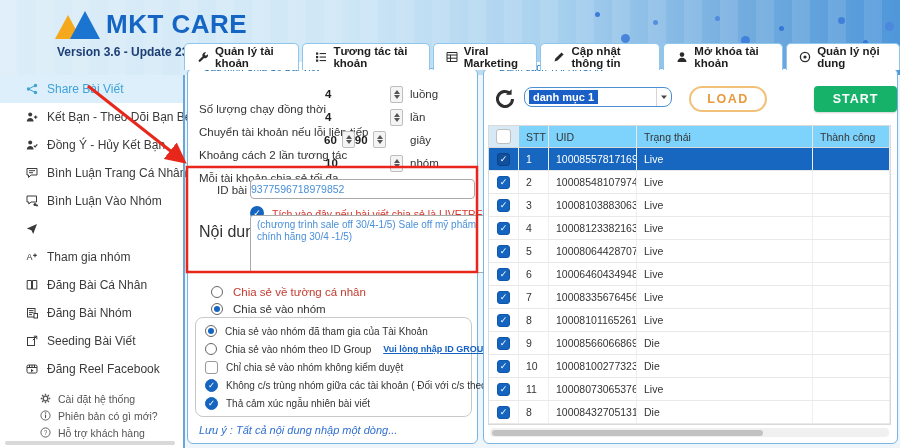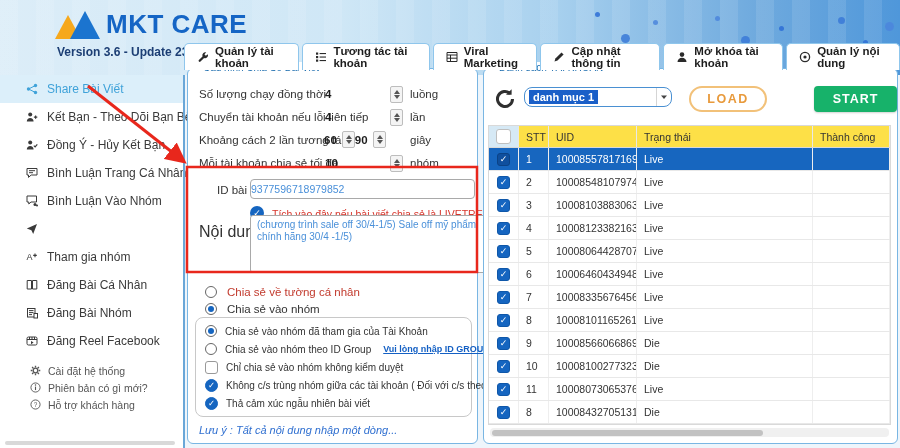--- a/index.html
+++ b/index.html
@@ -30,35 +30,35 @@
   .tab { display:flex; align-items:center; gap:6px; height:27px; padding:0 12px; background:#fff;
     border:1px solid #8fc6ec; border-bottom:none; border-radius:5px 5px 0 0; font-size:11.5px; font-weight:bold; color:#1d1d1d; cursor:pointer; }
   .tab-icon svg { width:12px; height:12px; display:block; color:#2a2a2a; }
 
   
   .sidebar { position:absolute; left:0; top:75px; width:183px; height:373px; background:#fff; }
   .side-item { display:flex; align-items:center; gap:9px; height:28px; padding-left:26px; font-size:12px; color:#3a3a3a; cursor:pointer; white-space:nowrap; }
   .side-item.selected { background:#dceffa; color:#3fa2d9; }
   .side-icon { display:flex; } .side-icon svg { width:12px; height:12px; }
   .side-footer { margin-top:7px; }
-  .side-footer .side-item { height:17px; font-size:10.5px; color:#555; padding-left:30px; gap:7px; }
+  .side-footer .side-item { height:17px; font-size:10.5px; color:#555; padding-left:30px; gap:7px;margin-left:10px; }
   .side-footer .side-icon svg { width:11px; height:11px; }
   .side-scrollbar { position:absolute; left:5px; bottom:3px; width:170px; height:4px; background:#d9d9d9; border-radius:2px; }
   .sidebar-divider { position:absolute; left:183px; top:75px; width:2px; height:373px; background:#6aa7d8; }
 
   
   .panel { position:absolute; background:#fff; border:1px solid #79b6e3; border-radius:6px; }
   .panel-legend { position:absolute; top:-7px; left:10px; background:#fff; padding:0 5px; font-size:10px; color:#1b6cae; white-space:nowrap; }
   .config-panel { left:187px; top:68px; width:291px; height:376px; }
   .account-panel { left:483px; top:68px; width:415px; height:376px; }
 
   
   .cfg-rows { position:absolute; top:14px; left:0; right:0; }
   .cfg-row { position:relative; height:23px; }
-  .cfg-label { position:absolute; left:11px; top:5px; font-size:11.5px; color:#333; white-space:nowrap; }
+  .cfg-label { position:absolute; left:11px; top:20px; font-size:11.5px; color:#333; white-space:nowrap; }
   .cfg-single { position:absolute; left:137px; top:2px; width:78px; height:18px; display:flex; justify-content:space-between; align-items:center; }
   .cfg-pair { position:absolute; left:136px; top:2px; display:flex; align-items:center; }
   .pairbox { display:flex; align-items:center; gap:5px; }
   .cfg-num { font-size:11.5px; font-weight:bold; color:#1d1d1d; font-style:normal; }
   .spin { position:relative; width:13px; height:17px; border:1px solid #bdbdbd; background:#f4f4f4; border-radius:2px; display:block; }
   .spin::before, .spin::after { content:""; position:absolute; left:3px; width:0; height:0;
     border-left:3px solid transparent; border-right:3px solid transparent; }
   .spin::before { top:3px; border-bottom:4px solid #555; }
   .spin::after { bottom:3px; border-top:4px solid #555; }
   .cfg-unit { position:absolute; left:222px; top:5px; font-size:11.5px; color:#333; }
@@ -74,21 +74,21 @@
   .ck::after { content:"✓"; position:absolute; inset:0; color:#fff; font-size:9px; display:flex; align-items:center; justify-content:center; }
   .contentrow { position:absolute; top:146px; left:0; right:0; height:62px; }
   .content-label { position:absolute; left:11px; top:8px; font-size:16px; }
   .content-box { position:absolute; left:62px; top:0; width:251px; height:58px; border:1px solid #a9a9a9; border-radius:3px; background:#fff; }
   .content-text { position:absolute; inset:3px 15px 3px 6px; font-size:10px; color:#4a90d9; line-height:12px; overflow:hidden; }
   .content-scroll { position:absolute; right:1px; top:1px; bottom:1px; width:12px; background:#f2f2f2; border-left:1px solid #e0e0e0; }
   .sarrow { position:absolute; left:0; right:0; text-align:center; font-size:6px; color:#777; line-height:8px; }
   .sarrow.up { top:2px; } .sarrow.down { bottom:2px; }
 
   .share-modes { position:absolute; top:214px; left:0; right:0; }
-  .mode-row { position:relative; height:17px; display:flex; align-items:center; gap:10px; padding-left:17px; cursor:pointer; }
+  .mode-row { position:relative; height:17px; display:flex; align-items:center; gap:10px; padding-left:23px; cursor:pointer; }
   .radio { width:12px; height:12px; border:1px solid #666; border-radius:50%; background:#fff; flex:none; }
   .radio.on::after { content:""; display:block; width:6px; height:6px; border-radius:50%; background:#1565c0; margin:2px; }
   .mode-label { font-size:11.5px; color:#333; white-space:nowrap; }
   .mode-label.red { color:#c23b2e; }
 
   .group-box { position:absolute; left:7px; top:248px; width:277px; height:100px; border:1px solid #c8c8c8; border-radius:8px; padding-top:4px; }
   .gopt { position:relative; height:18px; display:flex; align-items:center; gap:8px; padding-left:9px; cursor:pointer; }
   .gopt-label { font-size:10px; color:#333; white-space:nowrap; }
   .gopt-link { font-size:9px; color:#1460c4; font-weight:bold; text-decoration:underline; white-space:nowrap; margin-left:4px; }
   .ctl { flex:none; display:block; position:relative; }
@@ -105,21 +105,21 @@
   .refresh-btn svg { width:24px; height:24px; }
   .cat-select { position:absolute; left:40px; top:2px; width:148px; height:20px; border:1px solid #4a90d2; border-radius:8px; background:#fff; display:flex; align-items:center; cursor:pointer; }
   .cat-value { margin-left:4px; background:#1a5fc8; color:#fff; font-weight:bold; font-size:11px; padding:1px 4px; }
   .cat-caret { position:absolute; right:0; top:0; bottom:0; width:15px; border-left:1px solid #d5d5d5; display:flex; align-items:center; justify-content:center; color:#444; }
   .cat-caret svg { width:8px; height:8px; }
   .load-btn { position:absolute; left:205px; top:1px; width:78px; height:26px; border:2px solid #f2c179; border-radius:14px; background:#fff;
     color:#e89a3c; font-weight:bold; font-size:12.5px; letter-spacing:1.5px; display:flex; align-items:center; justify-content:center; cursor:pointer; }
   .start-btn { position:absolute; left:330px; top:1px; width:83px; height:26px; border-radius:4px; background:#17b26a;
     color:#fff; font-weight:bold; font-size:12.5px; letter-spacing:1px; display:flex; align-items:center; justify-content:center; cursor:pointer; box-shadow:0 1px 2px rgba(0,0,0,.18); }
 
-  .table { position:absolute; left:4px; top:56px; right:6px; border:1px solid #d9d9d9; background:#fde047; }
+  .table { position:absolute; left:4px; top:56px; right:6px; border:1px solid #d9d9d9; background:#7dd3fc; }
   .thead, .trow { display:grid; grid-template-columns:30px 30px 88px 176px 1fr; align-items:center; }
   .thead { height:22px; border-bottom:1px solid #d9d9d9; font-size:10.5px; color:#333; }
   .th { padding-left:7px; border-right:1px solid #e8e8e8; height:100%; display:flex; align-items:center; white-space:nowrap; overflow:hidden; }
   .th.chkcol { background:#d6e9f5; justify-content:center; padding-left:0; }
   .selall { width:15px; height:15px; background:#fff; border:1px solid #bfbfbf; border-radius:3px; cursor:pointer; }
   .trow { height:23px; border-bottom:1px solid #e8e8e8; font-size:10.5px; background:#fff; cursor:pointer; }
   .trow.sel { background:#1766bf; color:#fff; }
   .tc { padding-left:7px; border-right:1px solid #eee; height:100%; display:flex; align-items:center; white-space:nowrap; overflow:hidden; }
   .tc.chk { justify-content:center; padding-left:0; }
   .cb { width:13px; height:13px; border-radius:3px; background:#1565c0; border:1px solid #0f57a9; position:relative; display:block; cursor:pointer; }
@@ -293,20 +293,29 @@
               <rect x="1.5" y="1.5" width="7.5" height="8.5" fill="none" stroke="currentColor"></rect>
               <path d="M3 3.6h4.5M3 5.6h4.5M3 7.6h3" stroke="currentColor"></path>
               <rect x="8" y="6.5" width="3.5" height="4.5" fill="#fff" stroke="currentColor"></rect>
             </svg>
           </span>
           <span class="side-label">Đăng Bài Nhóm</span>
         </div>
         <div class="side-item">
           <span class="side-icon">
             <svg viewBox="0 0 12 12">
+              <rect x="1.5" y="2.5" width="7" height="8" fill="none" stroke="currentColor"></rect>
+              <path d="M10.8 4.2V1.2H7.8M10.8 1.2L6.8 5.2" fill="none" stroke="currentColor"></path>
+            </svg>
+          </span>
+          <span class="side-label">Seeding Bài Viết</span>
+        </div>
+        <div class="side-item">
+          <span class="side-icon">
+            <svg viewBox="0 0 12 12">
               <rect x="1" y="2" width="10" height="8" rx="1.5" fill="none" stroke="currentColor"></rect>
               <path d="M1 4.5h10M3.5 2v2.5M6 2v2.5M8.5 2v2.5" stroke="currentColor"></path>
               <path d="M5 6l2.6 1.6L5 9.2z" fill="currentColor"></path>
             </svg>
           </span>
           <span class="side-label">Đăng Reel Facebook</span>
         </div>
       </div>
     <div class="side-footer">
 

